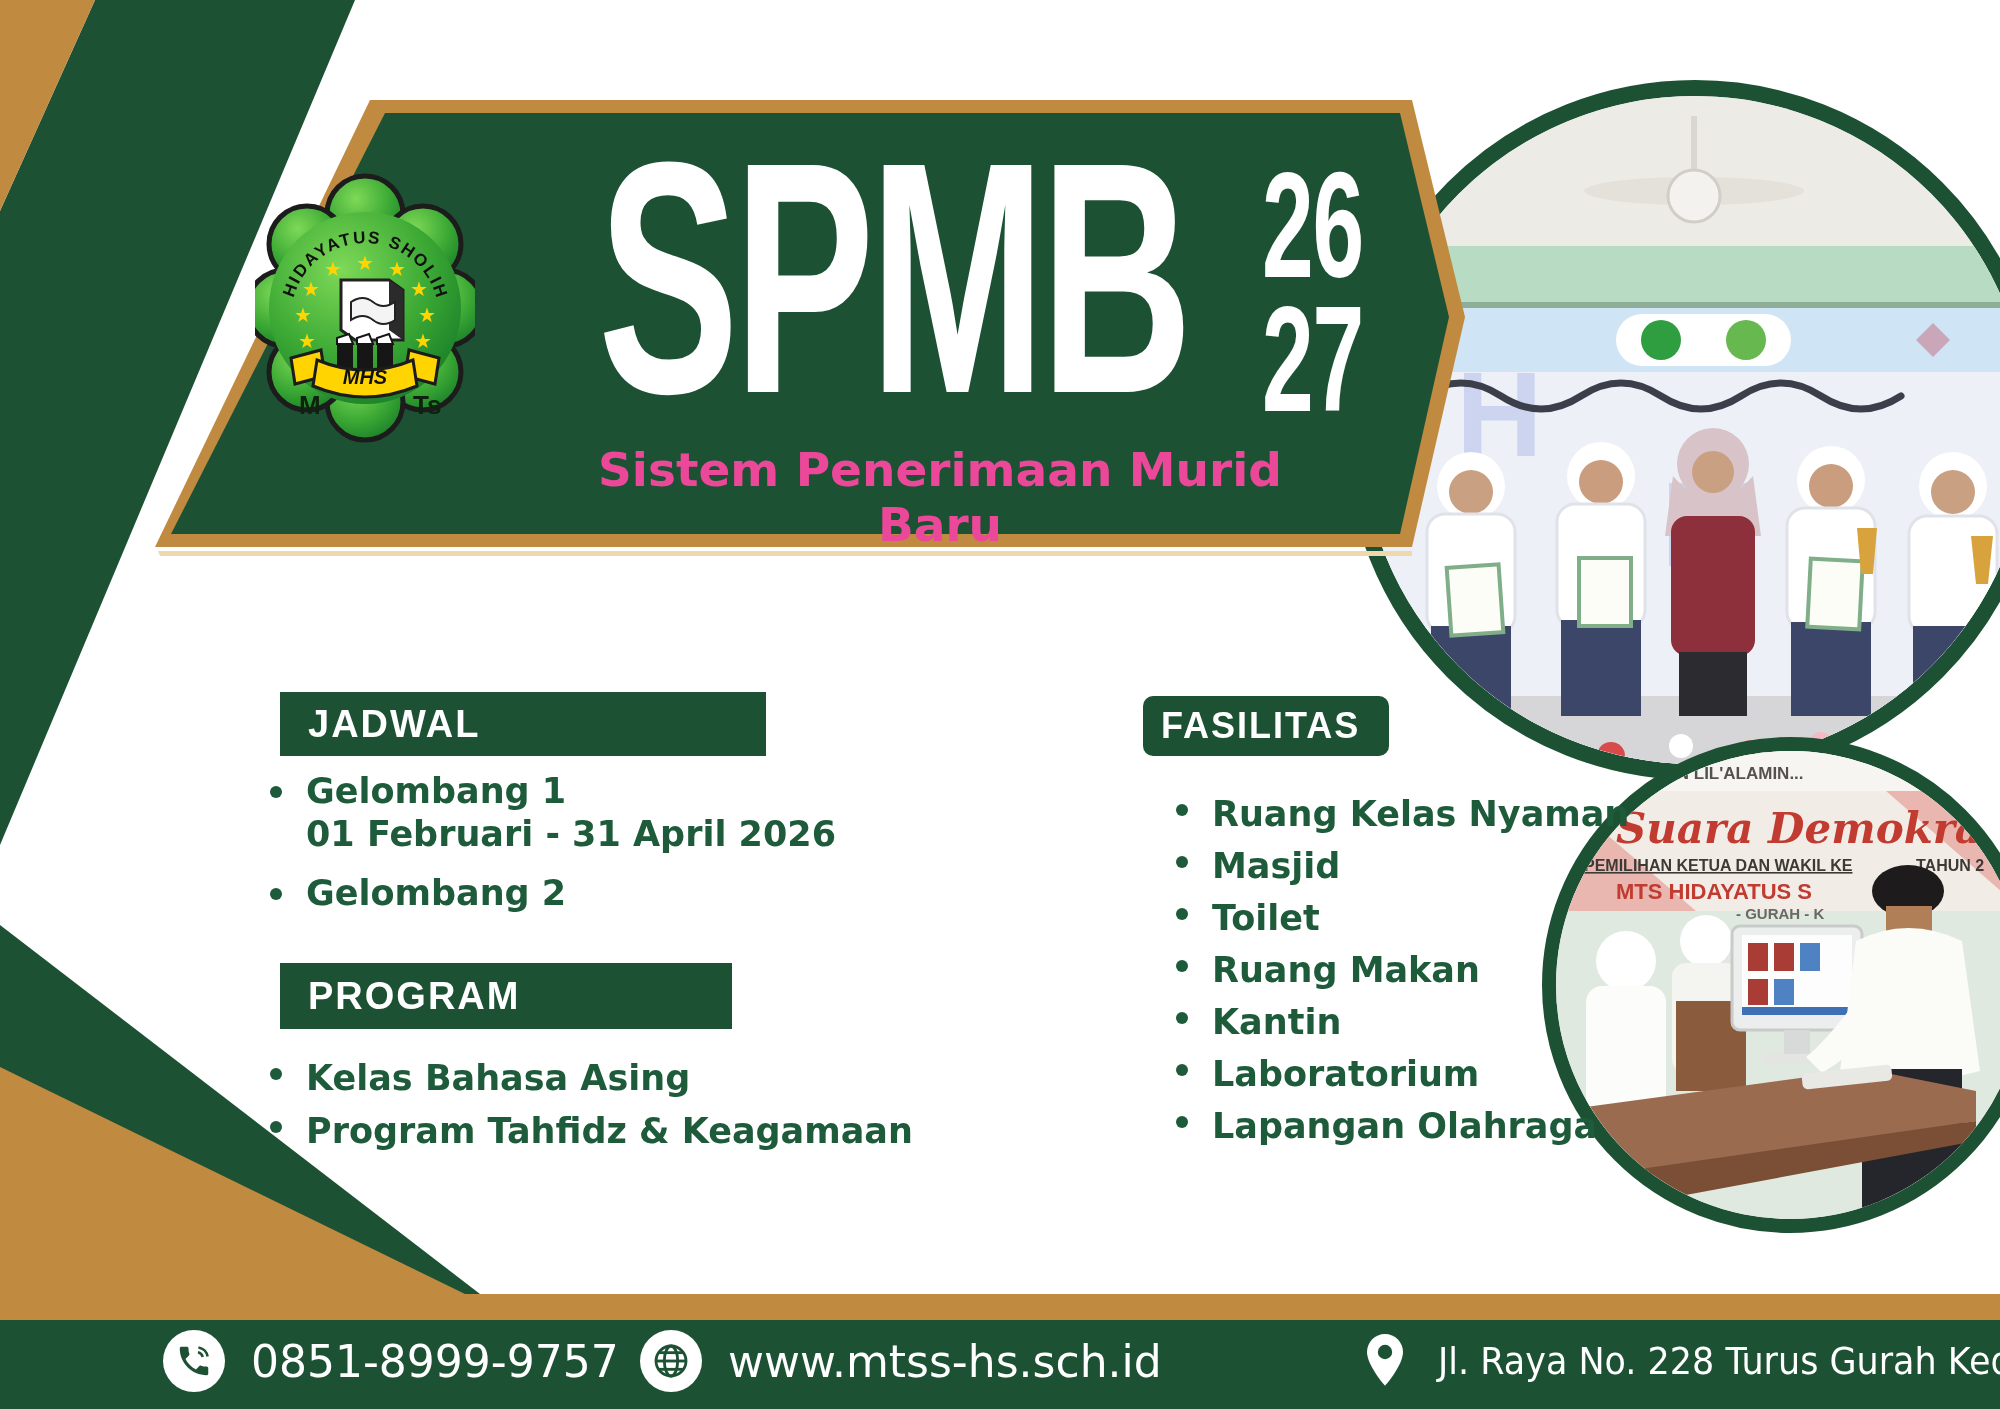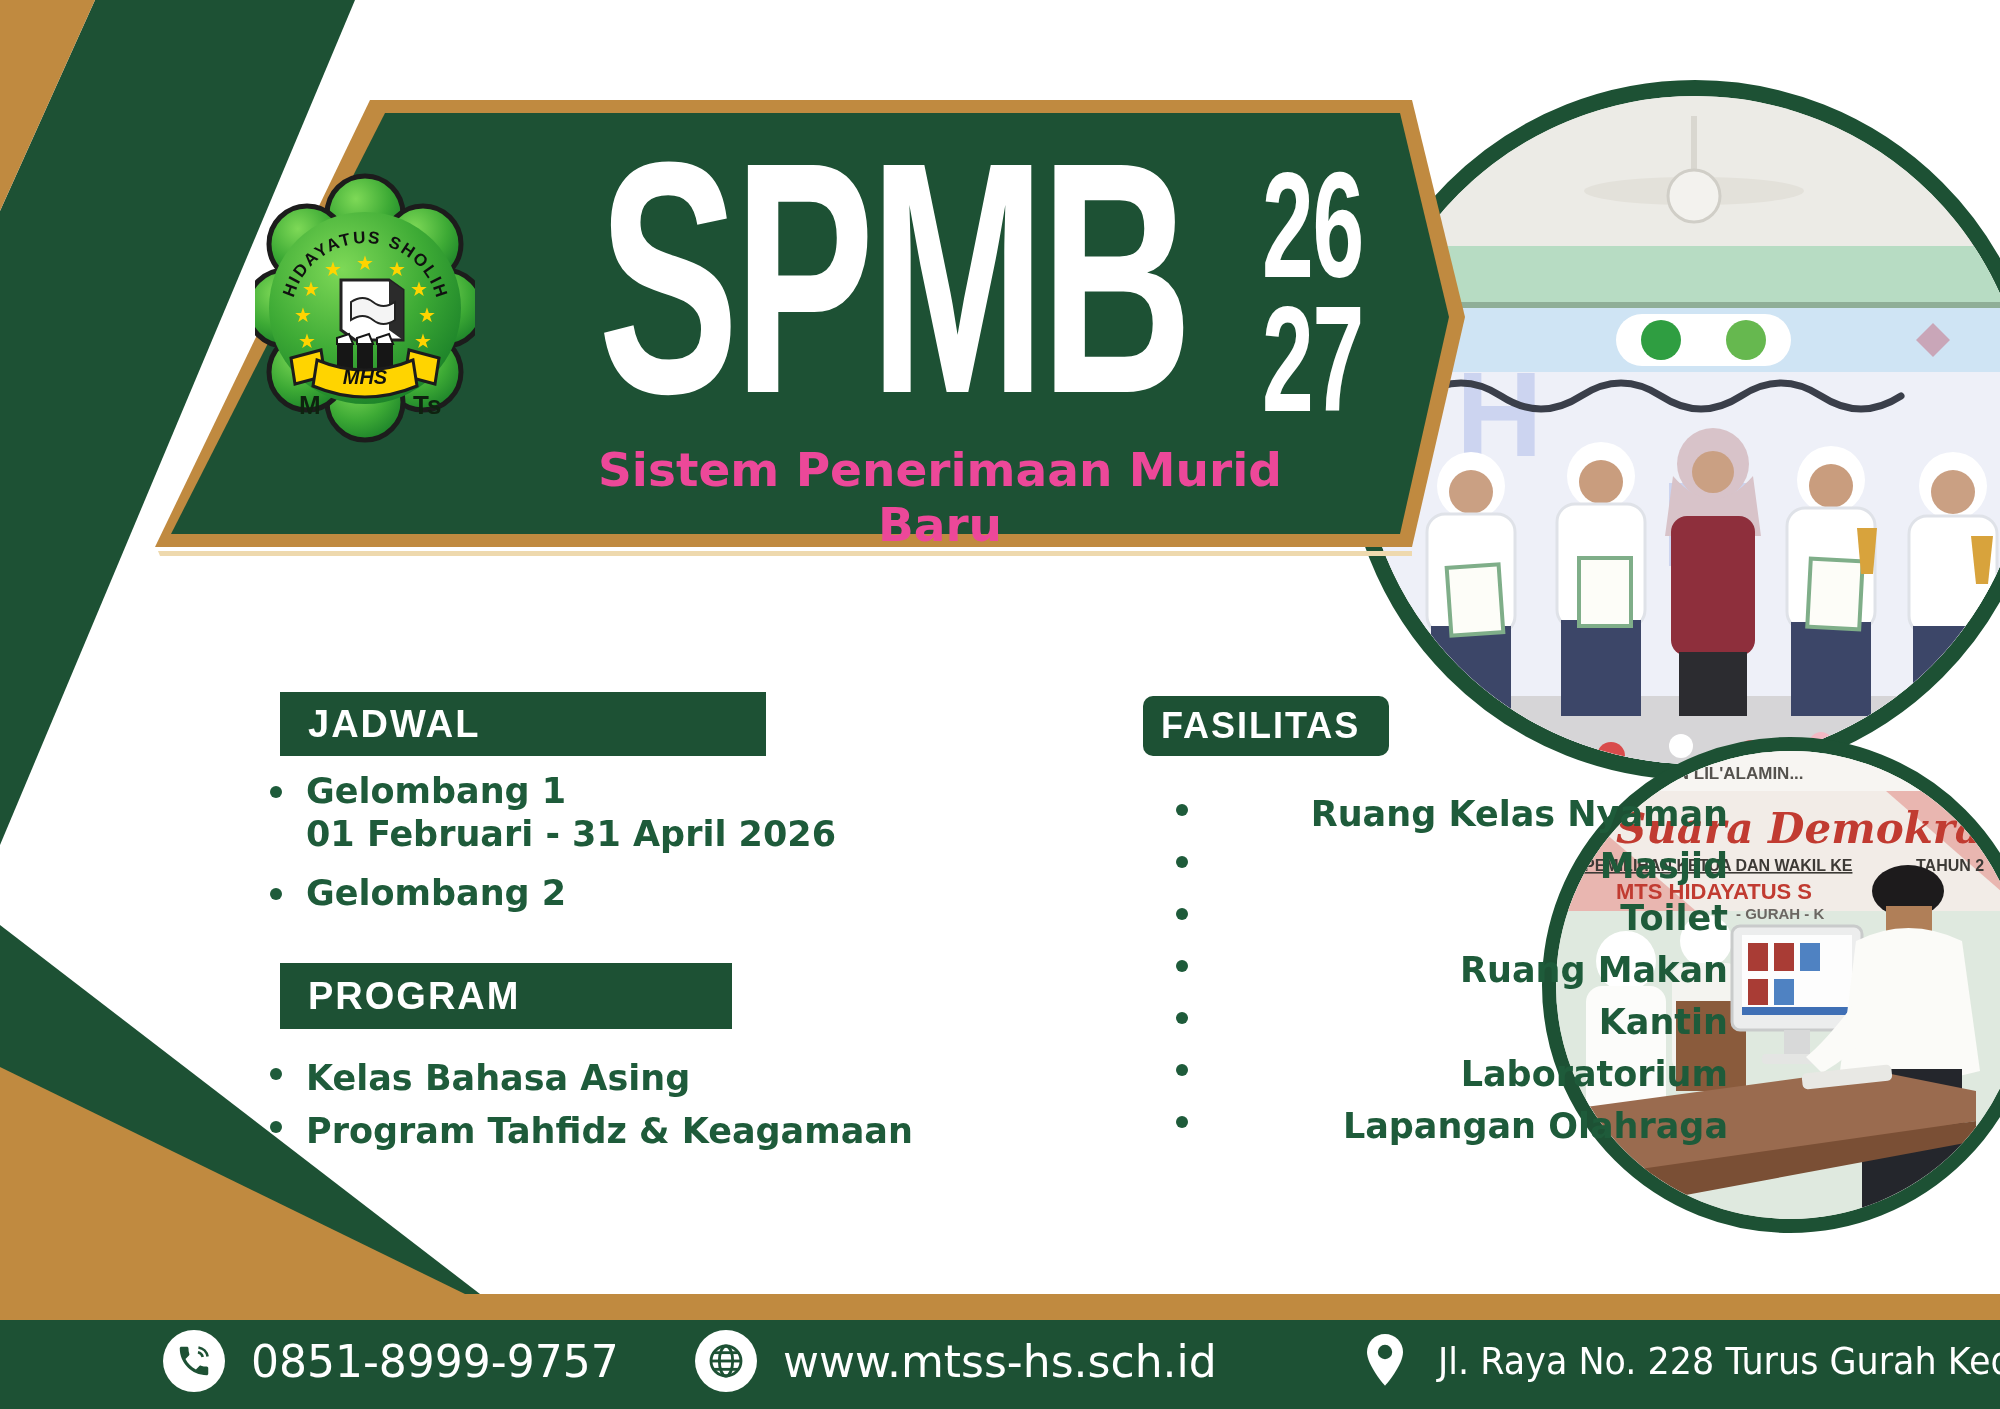--- a/index.html
+++ b/index.html
@@ -37,21 +37,21 @@
   ul.blist li{position:relative;padding-left:44px;color:#1e5b3a;
               font-size:35px;font-weight:bold;}
   ul.blist li::before{content:"";position:absolute;left:8px;top:16px;width:12px;height:12px;
               border-radius:50%;background:#1e5b3a;}
   .jadwal-list{left:262px;top:770px;width:620px;}
   .jadwal-list li{margin-bottom:16px;line-height:43px;}
   .jadwal-list .detail{font-weight:bold;line-height:43px;}
   .program-list{left:262px;top:1052px;width:680px;}
   .program-list li{line-height:53px;}
   .fasilitas-list{left:1168px;top:788px;width:560px;}
-  .fasilitas-list li{line-height:52px;text-align:right;}
+  .fasilitas-list li{line-height:52px;}
 
   
   .footer-goldline{left:0;top:1294px;width:2000px;height:26px;background:#c08a40;}
   .footer-bar{left:0;top:1320px;width:2000px;height:89px;background:#1d5134;}
   .footer-item{position:absolute;top:1330px;display:flex;align-items:center;color:#fff;}
   .footer-icon-circle{width:62px;height:62px;border-radius:50%;background:#fff;
       display:flex;align-items:center;justify-content:center;flex:0 0 auto;}
   .footer-text{margin-left:26px;font-size:44px;color:#fff;white-space:nowrap;}
   .footer-text.small{font-size:38px;transform:scaleX(0.92);transform-origin:left center;}
 </style>
@@ -302,21 +302,21 @@
     <span class="footer-icon-circle">
       <svg width="38" height="38" viewBox="0 0 24 24">
         <path fill="#1d5134" d="M6.62 10.79c1.44 2.83 3.76 5.14 6.59 6.59l2.2-2.2c.27-.27.67-.36 1.02-.24 1.12.37 2.33.57 3.57.57.55 0 1 .45 1 1V20c0 .55-.45 1-1 1-9.39 0-17-7.61-17-17 0-.55.45-1 1-1h3.5c.55 0 1 .45 1 1 0 1.25.2 2.45.57 3.57.11.35.03.74-.25 1.02l-2.2 2.2z"></path>
         <path fill="none" stroke="#1d5134" stroke-width="1.6" d="M14.5 6.5a4 4 0 0 1 3 3"></path>
         <path fill="none" stroke="#1d5134" stroke-width="1.6" d="M14.8 3.4a7 7 0 0 1 5.8 5.8"></path>
       </svg>
     </span>
     <span class="footer-text">0851-8999-9757</span>
   </div>
 
-  <div class="footer-item" style="left:695px;">
+  <div class="footer-item" style="left:640px;">
     <span class="footer-icon-circle">
       <svg width="40" height="40" viewBox="0 0 24 24" fill="none" stroke="#1d5134" stroke-width="1.7">
         <circle cx="12" cy="12" r="9"></circle>
         <ellipse cx="12" cy="12" rx="4" ry="9"></ellipse>
         <line x1="3" y1="12" x2="21" y2="12"></line>
         <line x1="4.2" y1="7" x2="19.8" y2="7"></line>
         <line x1="4.2" y1="17" x2="19.8" y2="17"></line>
       </svg>
     </span>
     <span class="footer-text">www.mtss-hs.sch.id</span>

